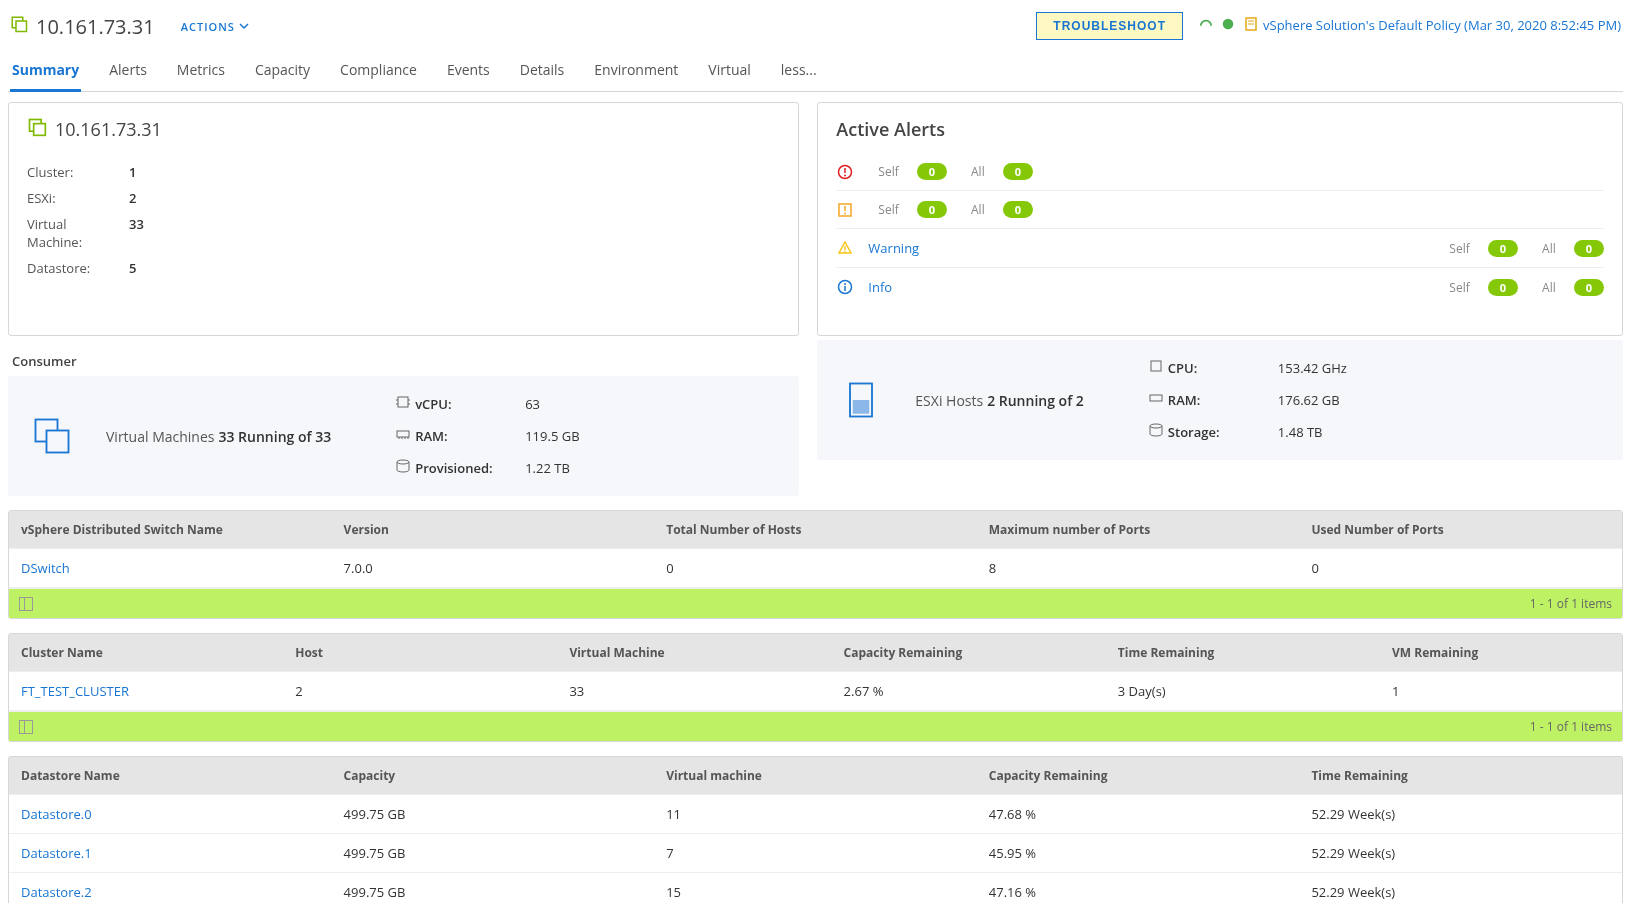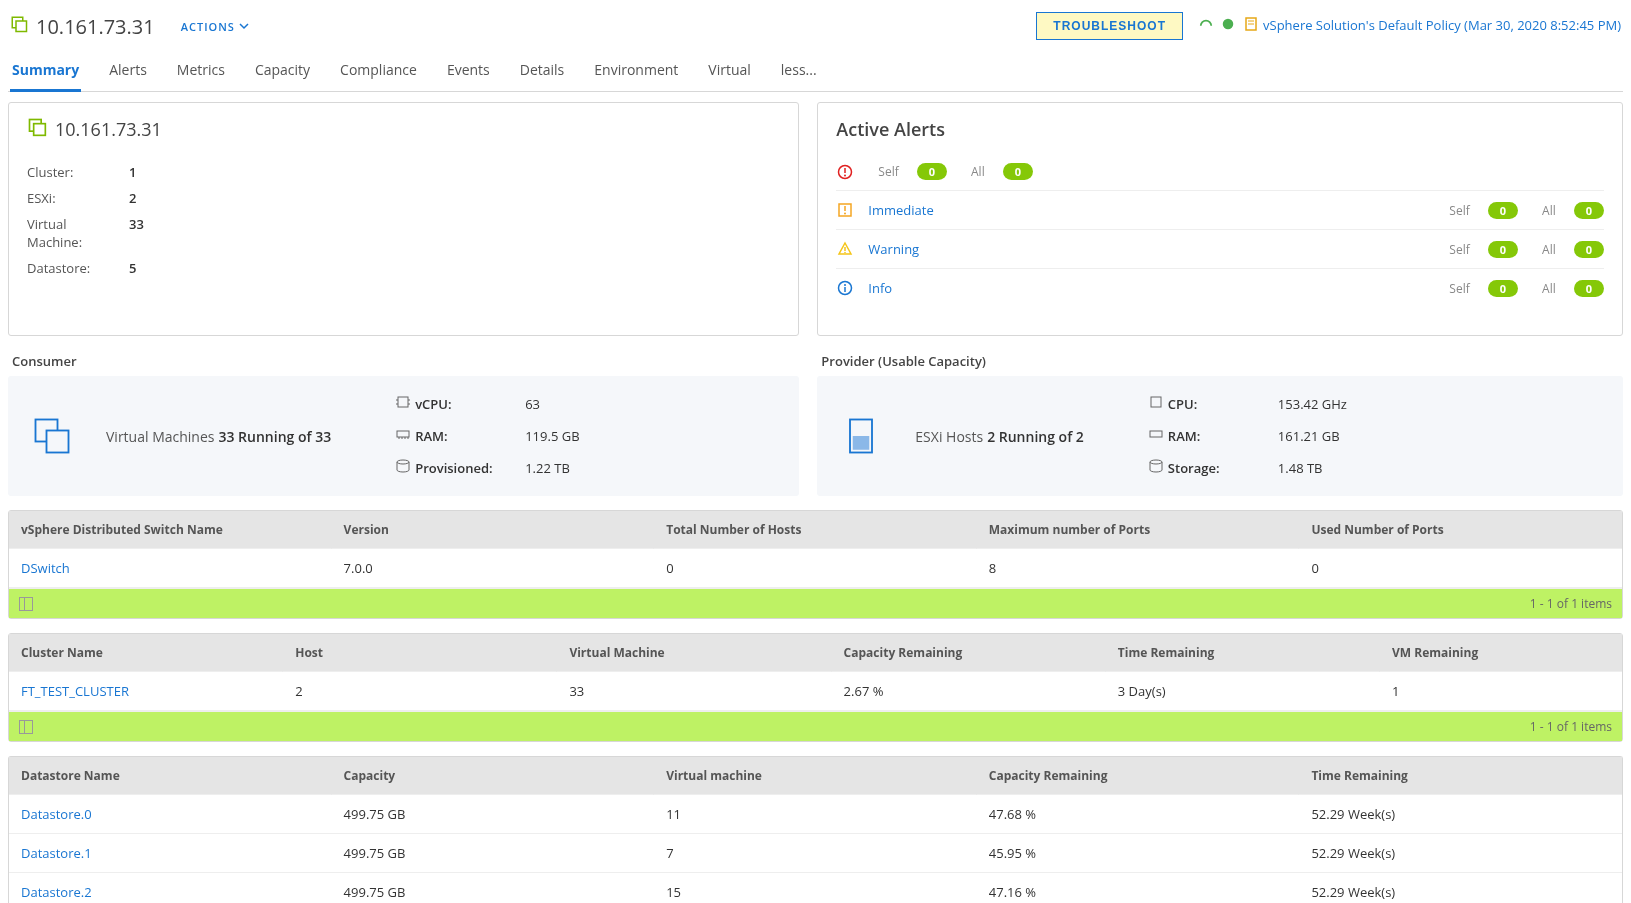--- a/index.html
+++ b/index.html
@@ -160,21 +160,20 @@
             <span class="pill">0</span>
         </div>
         <div class="alert-row">
           <span class="alert-icon">
               <svg width="16" height="16" viewBox="0 0 16 16">
                 <rect x="2" y="2" width="12" height="12" fill="none" stroke="#f5a623" stroke-width="1.5"></rect>
                 <line x1="8" y1="4" x2="8" y2="9" stroke="#f5a623" stroke-width="1.5"></line>
                 <circle cx="8" cy="11.5" r="1" fill="#f5a623"></circle>
               </svg>
             </span>
-          <span class="alert-name">Immediate</span>
           <span class="muted-label">Self</span>
             <span class="pill">0</span>
           <span class="muted-label">All</span>
             <span class="pill">0</span>
         </div>
         <div class="alert-row">
           <span class="alert-icon">
               <svg width="16" height="16" viewBox="0 0 16 16">
                 <path d="M8 2 L14 13 L2 13 Z" fill="none" stroke="#f5c518" stroke-width="1.5"></path>
                 <line x1="8" y1="6" x2="8" y2="10" stroke="#f5c518" stroke-width="1.5"></line>
@@ -240,21 +239,20 @@
             <span class="mini-icon"><svg viewBox="0 0 16 16">
                   <ellipse cx="8" cy="4" rx="6" ry="2" fill="none" stroke="#666"></ellipse>
                   <path d="M2 4 V12 A6 2 0 0 0 14 12 V4" fill="none" stroke="#666"></path>
                 </svg></span>
             <span style="font-weight:600;color:#333">Provisioned:</span>
             <span class="mv">1.22 TB</span>
           </div>
         </div>
       </div>
       <div style="flex:1">
-        <div class="section-label">Provider (Usable Capacity)</div>
         <div class="panel">
           <div class="big-icon">
             <svg viewBox="0 0 48 48">
                 <rect x="12" y="6" width="24" height="36" fill="none" stroke="#1976d2" stroke-width="2"></rect>
                 <rect x="15" y="24" width="18" height="15" fill="#8bb8e8"></rect>
               </svg>
           </div>
           <div class="panel-block">
             <span class="top">ESXi Hosts</span>
             <span class="bot">2 Running of 2</span>
@@ -262,21 +260,21 @@
           <div class="metrics">
             <span class="mini-icon"><svg viewBox="0 0 16 16">
                   <rect x="3" y="3" width="10" height="10" fill="none" stroke="#666"></rect>
                 </svg></span>
             <span style="font-weight:600;color:#333">CPU:</span>
             <span class="mv">153.42 GHz</span>
             <span class="mini-icon"><svg viewBox="0 0 16 16">
                   <rect x="2" y="5" width="12" height="6" fill="none" stroke="#666"></rect>
                 </svg></span>
             <span style="font-weight:600;color:#333">RAM:</span>
-            <span class="mv">161.21 GB</span>
+            <span class="mv">176.62 GB</span>
             <span class="mini-icon"><svg viewBox="0 0 16 16">
                   <ellipse cx="8" cy="4" rx="6" ry="2" fill="none" stroke="#666"></ellipse>
                   <path d="M2 4 V12 A6 2 0 0 0 14 12 V4" fill="none" stroke="#666"></path>
                 </svg></span>
             <span style="font-weight:600;color:#333">Storage:</span>
             <span class="mv">1.48 TB</span>
           </div>
         </div>
       </div>
     </div>

